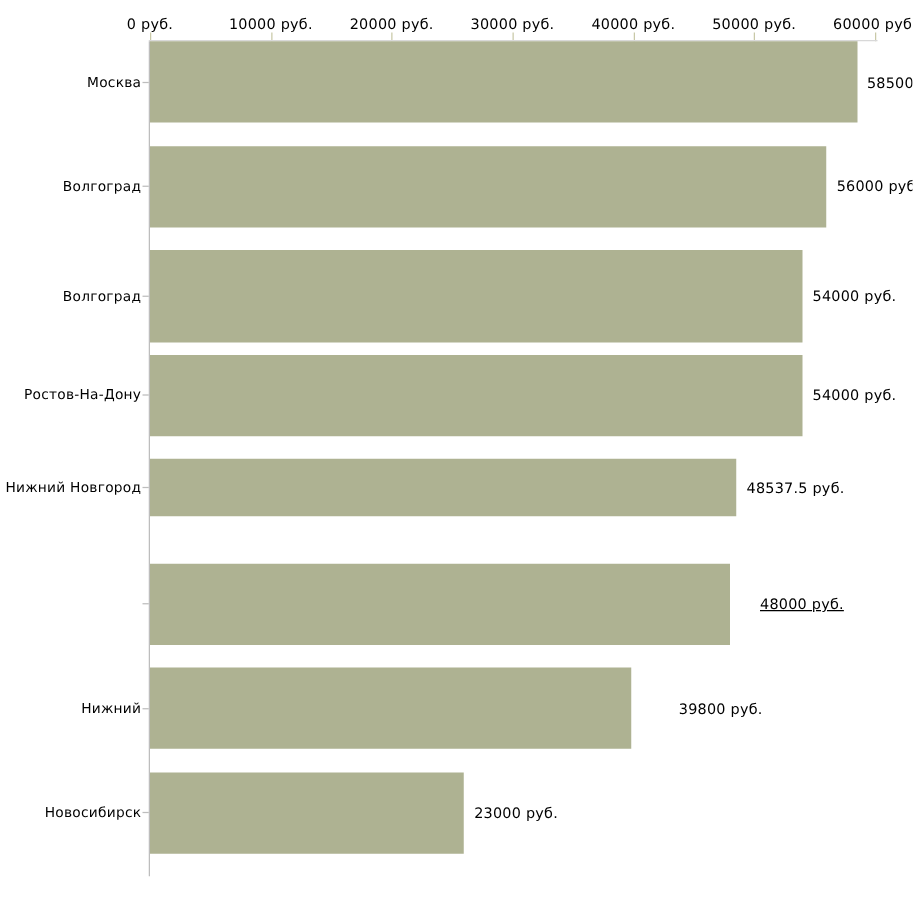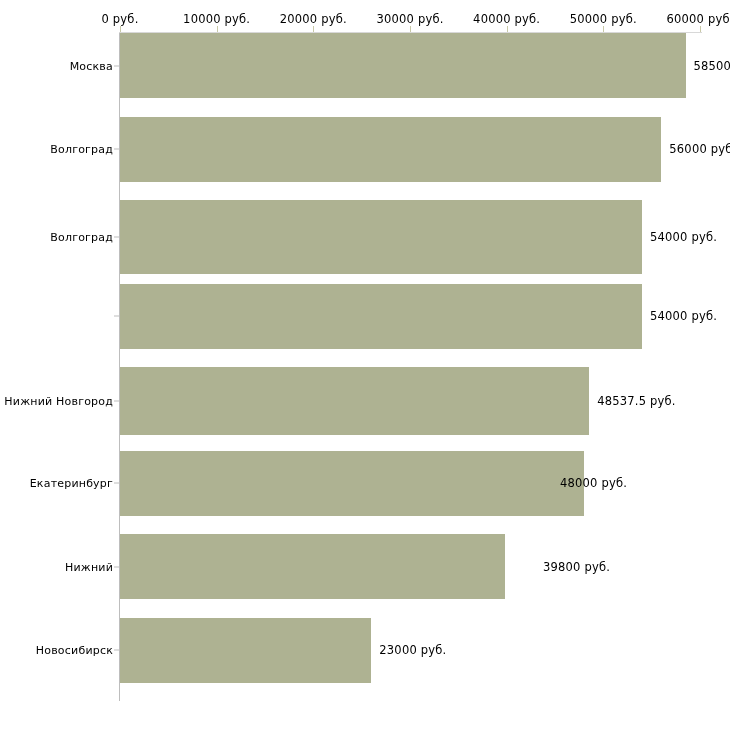--- a/index.html
+++ b/index.html
@@ -166,39 +166,39 @@
       </div>
       <div class="bar-row" style="top: 200px; height: 74px;">
         <div class="cat-label-wrap">
           <div class="cat-label">Волгоград</div>
         </div>
         <div class="y-tick-mark"></div>
         <div class="bar" style="width: 522px; background: rgb(174, 178, 146);"></div>
         <div class="bar-value" style="left: 650px;">54000 руб.</div>
       </div>
       <div class="bar-row" style="top: 283.5px; height: 65px;">
+        <div class="cat-label-wrap">
+          <div class="cat-label">Ростов-На-Дону</div>
+        </div>
         <div class="y-tick-mark"></div>
         <div class="bar" style="width: 522px; background: rgb(174, 178, 146);"></div>
         <div class="bar-value" style="left: 650px;">54000 руб.</div>
       </div>
-      <div class="bar-row" style="top: 367px; height: 68px; text-decoration: underline;">
+      <div class="bar-row" style="top: 367px; height: 46px; text-decoration: underline;">
         <div class="cat-label-wrap">
           <div class="cat-label">Нижний Новгород</div>
         </div>
         <div class="y-tick-mark"></div>
         <div class="bar" style="width: 469.196px; background: rgb(174, 178, 146);"></div>
         <div class="bar-value" style="left: 597.196px; text-align: center;">48537.5 руб.</div>
       </div>
       <div class="bar-row" style="top: 450.5px; height: 65px;">
-        <div class="cat-label-wrap">
-          <div class="cat-label">Екатеринбург</div>
-        </div>
         <div class="y-tick-mark"></div>
         <div class="bar" style="width: 464px; background: rgb(174, 178, 146);"></div>
-        <div class="bar-value" style="left: 560px;">48000 руб.</div>
+        <div class="bar-value" style="left: 608px; text-decoration: underline;">48000 руб.</div>
       </div>
       <div class="bar-row" style="top: 534px; height: 65px;">
         <div class="cat-label-wrap">
           <div class="cat-label">Нижний</div>
         </div>
         <div class="y-tick-mark"></div>
         <div class="bar" style="width: 384.733px; background: rgb(174, 178, 146);"></div>
         <div class="bar-value" style="left: 543px;">39800 руб.</div>
       </div>
       <div class="bar-row" style="top: 617.5px; height: 65px;">

